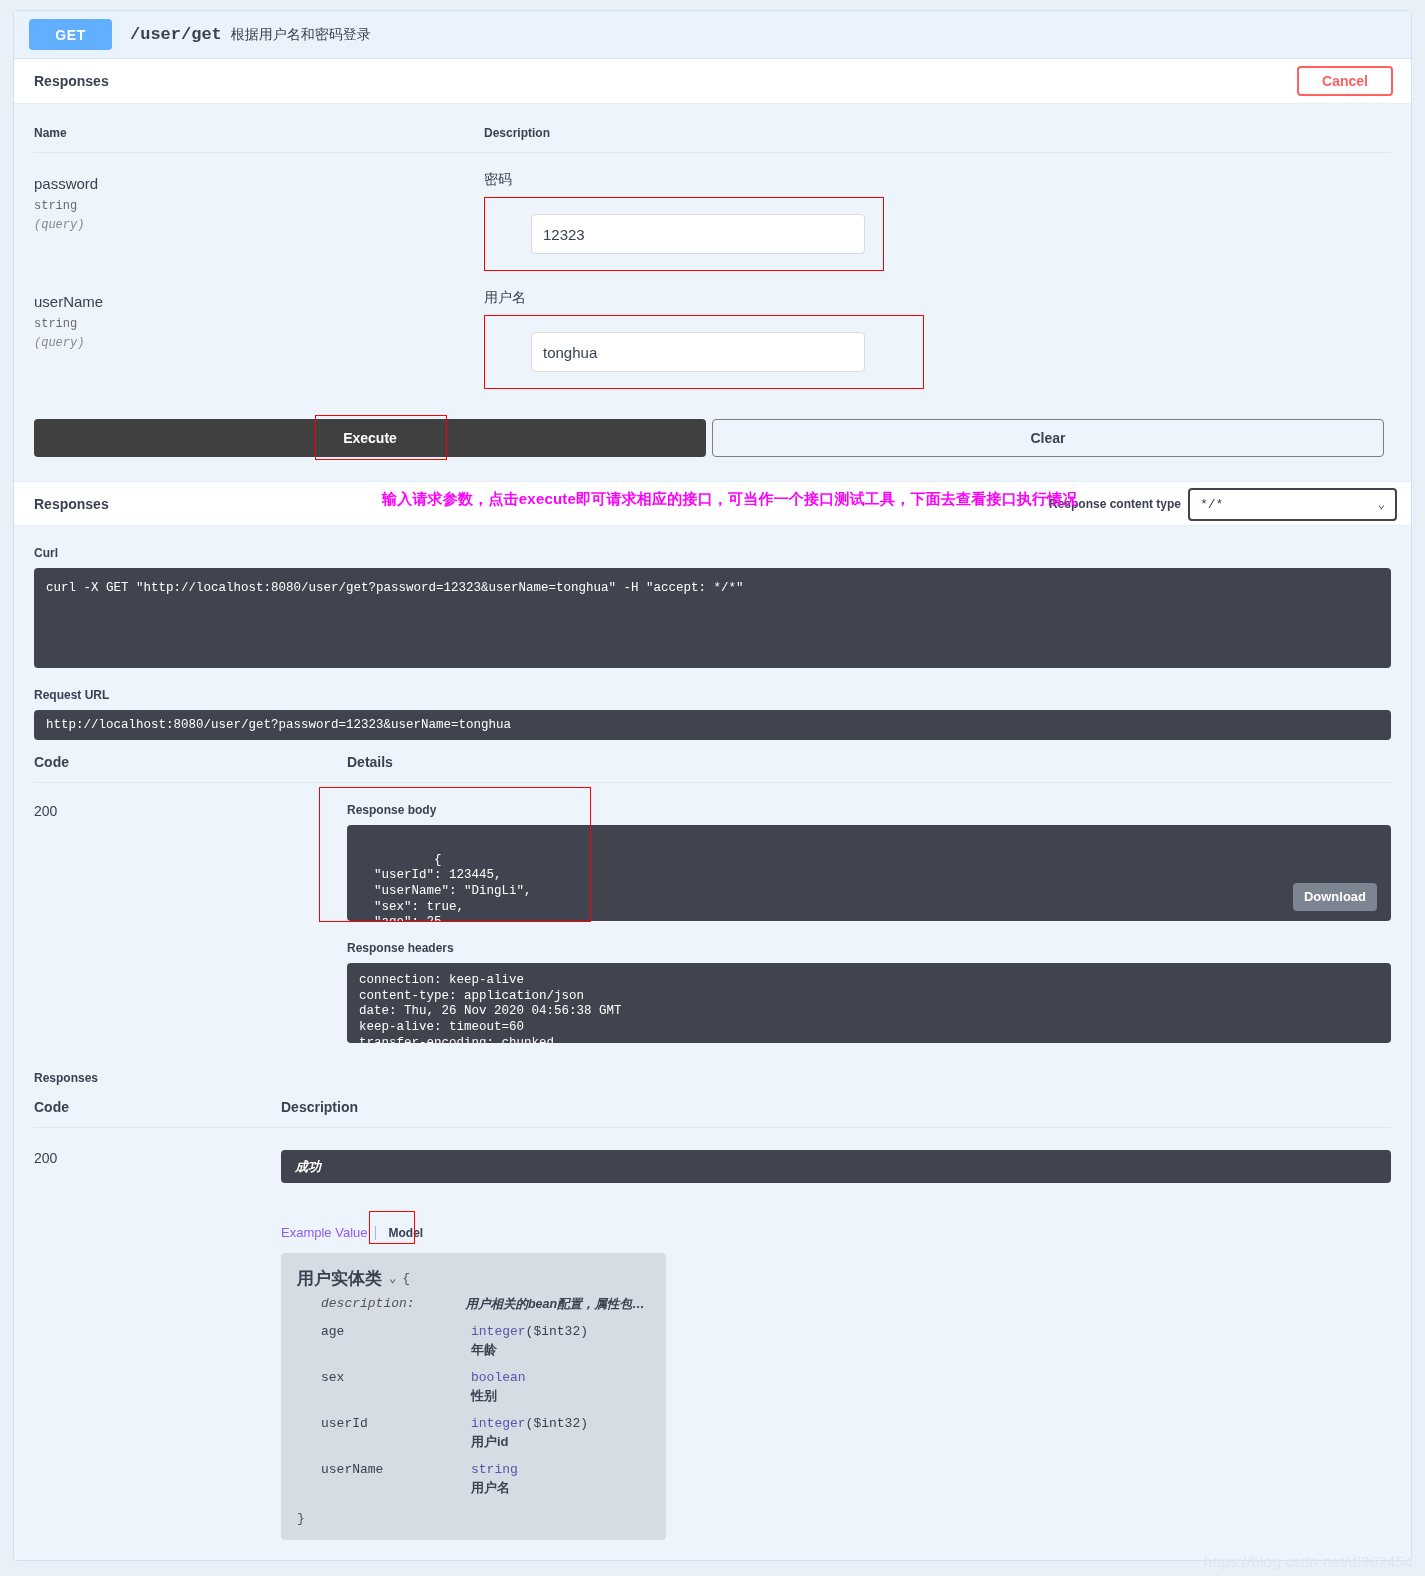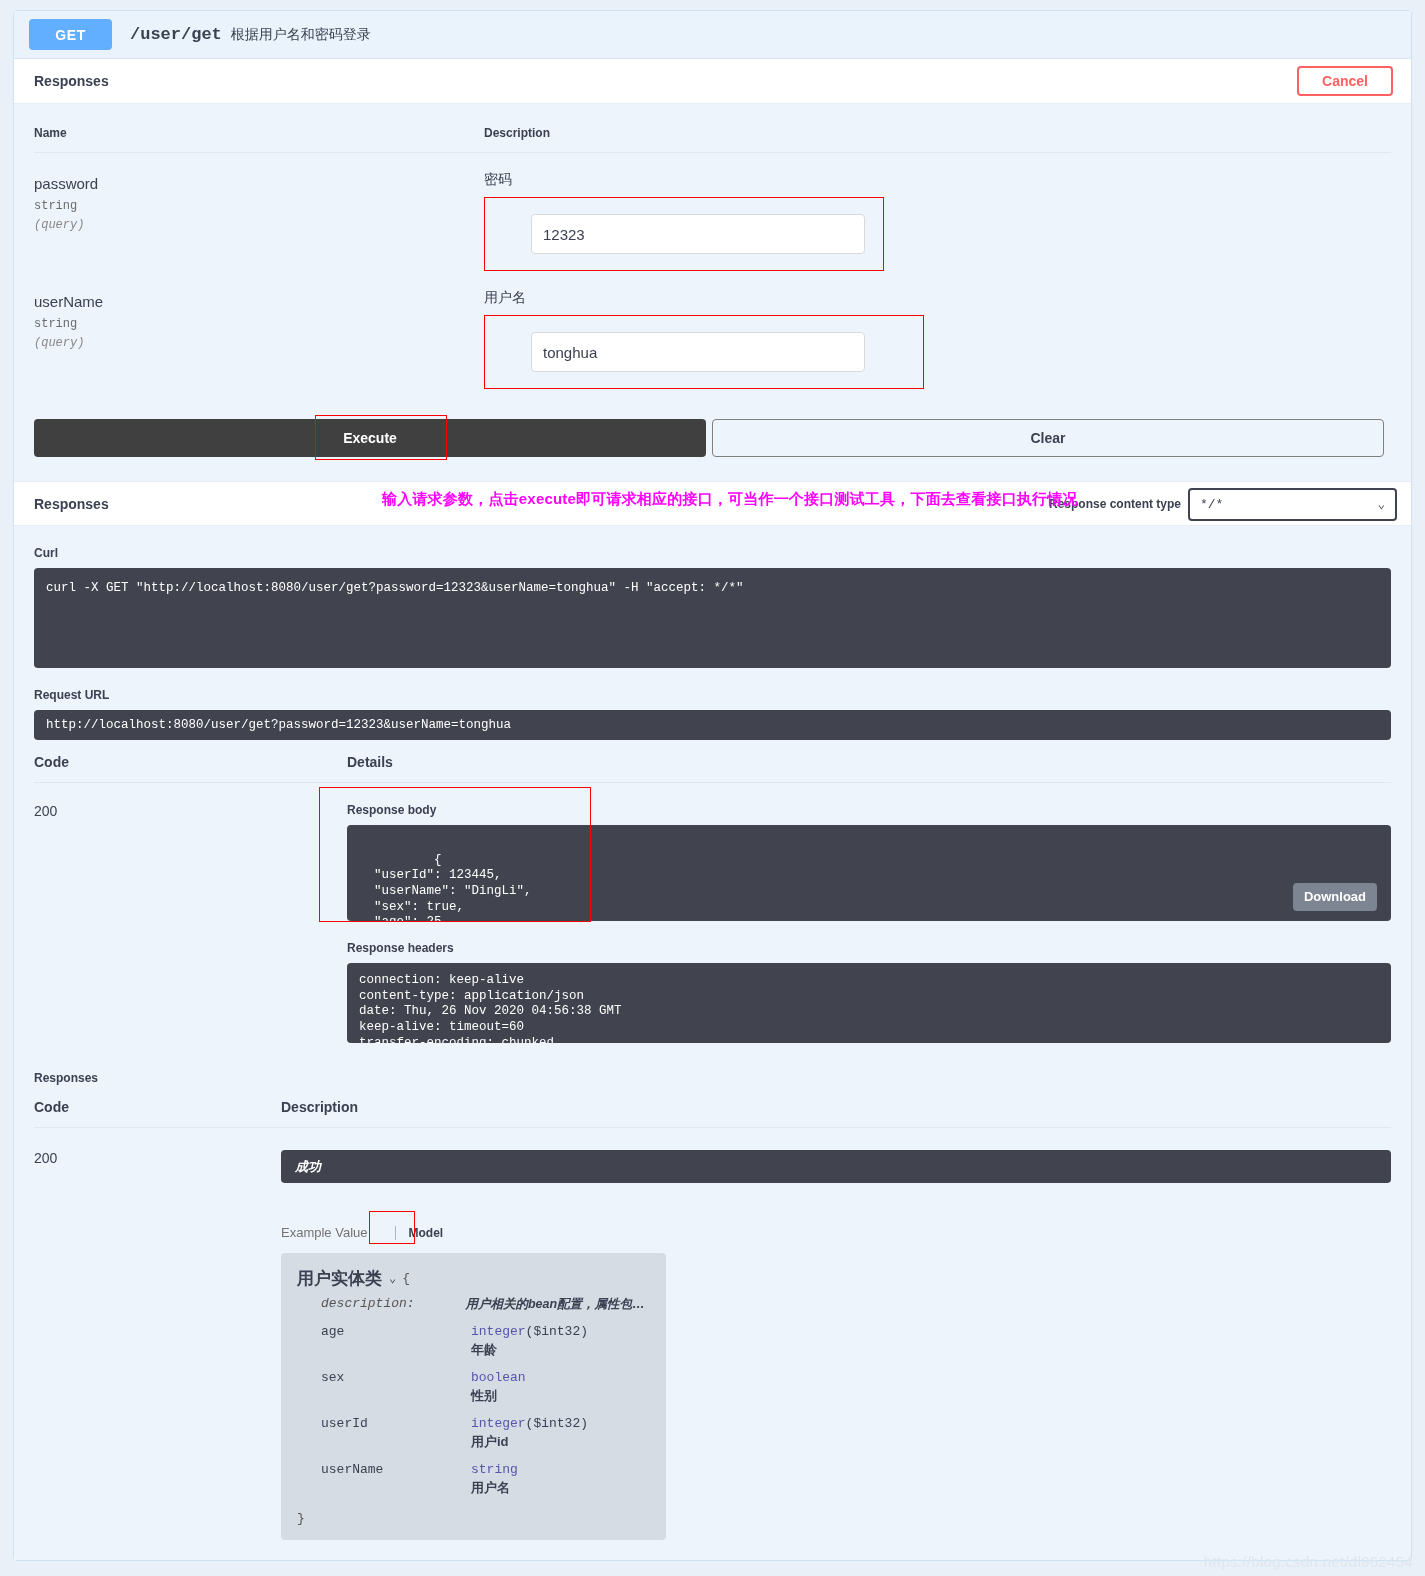--- a/index.html
+++ b/index.html
@@ -285,22 +285,22 @@
     font-weight: bold;
     font-style: italic;
   }
 
   .tabs-row {
     display: flex; align-items: center;
     margin-top: 42px;
     position: relative;
   }
   .tab-example {
-    font-size: 13px; color: #737373;
-    padding-right: 28px;
+    font-size: 13px; color: #8b5cf6;
+    padding-right: 8px;
     cursor: pointer;
   }
   .tab-model {
     font-size: 12px; font-weight: bold; color: #3b4151;
     border-left: 1px solid #b0b6bf;
     padding-left: 12px;
     cursor: pointer;
     position: relative;
   }
   .model-red-box {

